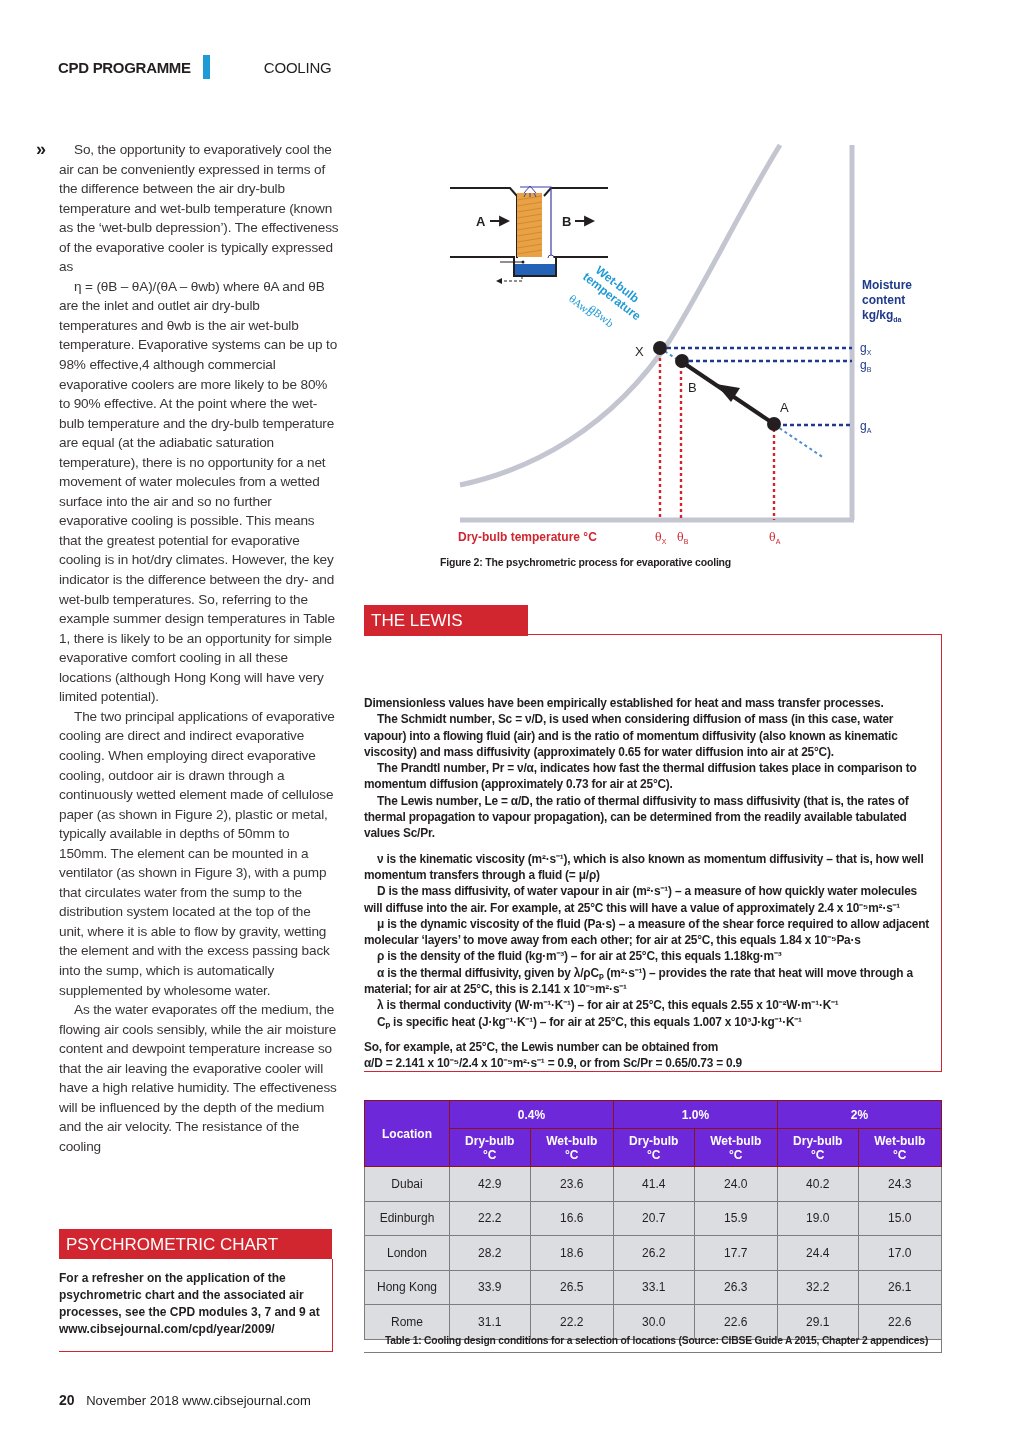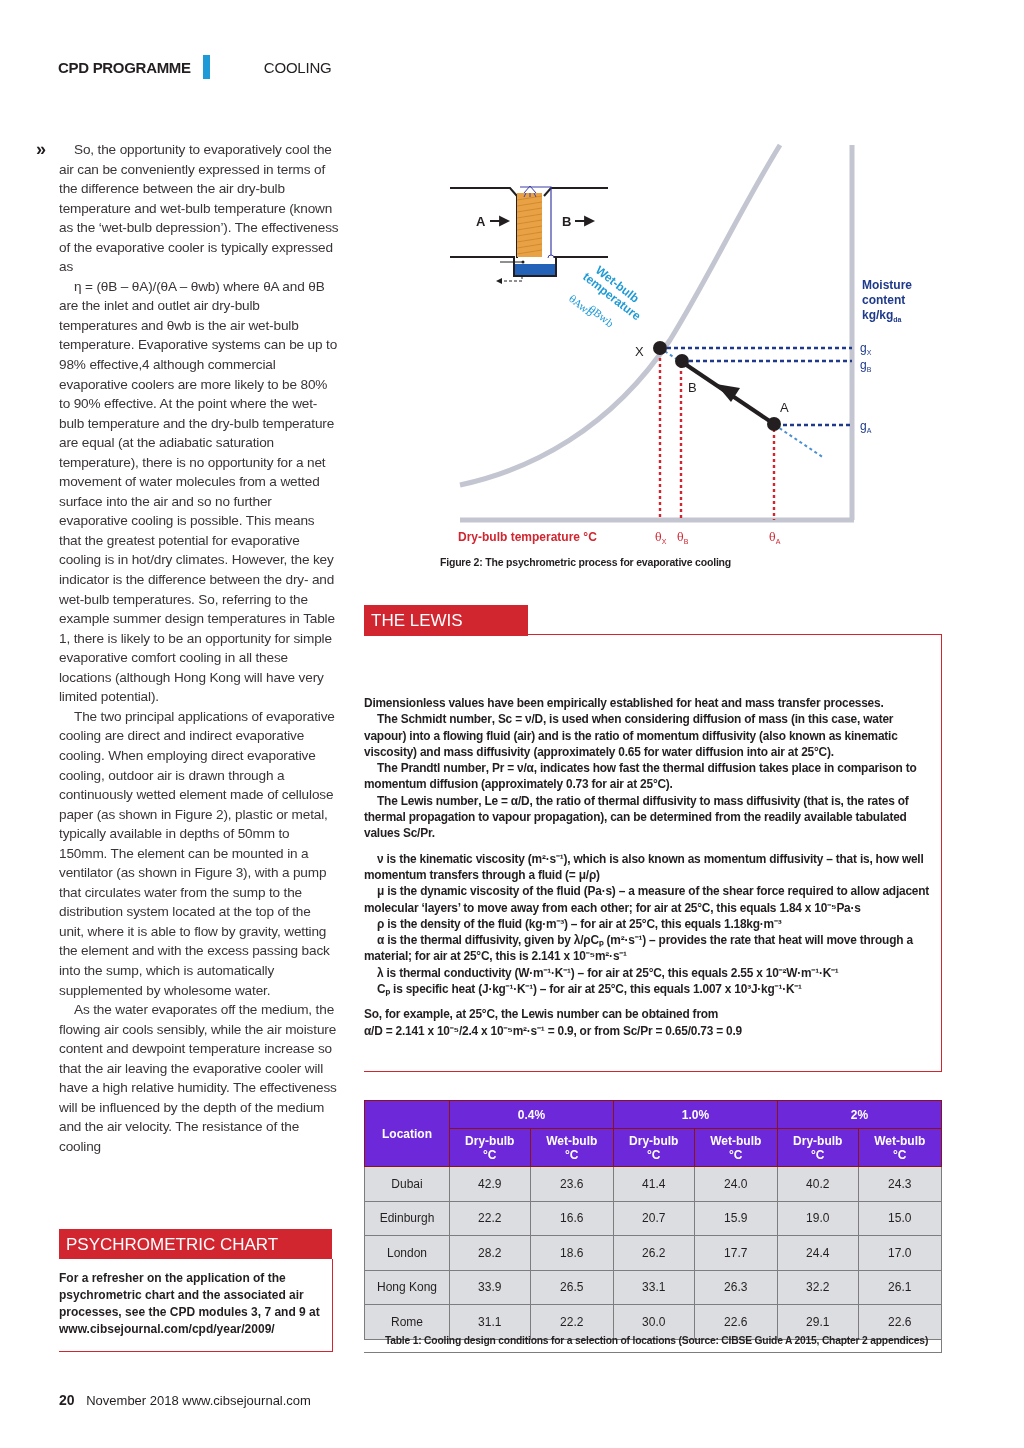--- a/index.html
+++ b/index.html
@@ -143,20 +143,21 @@
 <div class="figcap">Figure 2: The psychrometric process for evaporative cooling</div>
 
 <div class="lewis-title">THE LEWIS NUMBER</div>
 <div class="lewis-box">
   <div class="txt">
     <p>Dimensionless values have been empirically established for heat and mass transfer processes.</p>
     <p class="ind"><span>The </span><b>Schmidt number</b><span>, Sc = ν/D, is used when considering diffusion of mass (in this case, water vapour) into a flowing fluid (air) and is the ratio of momentum diffusivity (also known as kinematic viscosity) and mass diffusivity (approximately 0.65 for water diffusion into air at 25°C).</span></p>
     <p class="ind"><span>The </span><b>Prandtl number</b><span>, Pr = ν/α, indicates how fast the thermal diffusion takes place in comparison to momentum diffusion (approximately 0.73 for air at 25°C).</span></p>
     <p class="ind"><span>The </span><b>Lewis number</b><span>, Le = α/D, the ratio of thermal diffusivity to mass diffusivity (that is, the rates of thermal propagation to vapour propagation), can be determined from the readily available tabulated values Sc/Pr.</span></p>
     <p class="ind gap">ν is the kinematic viscosity (m²·s⁻¹), which is also known as momentum diffusivity – that is, how well momentum transfers through a fluid (= μ/ρ)</p>
+    <p class="ind">D is the mass diffusivity, of water vapour in air (m²·s⁻¹) – a measure of how quickly water molecules will diffuse into the air. For example, at 25°C this will have a value of approximately 2.4 x 10⁻⁵m²·s⁻¹</p>
     <p class="ind">μ is the dynamic viscosity of the fluid (Pa·s) – a measure of the shear force required to allow adjacent molecular ‘layers’ to move away from each other; for air at 25°C, this equals 1.84 x 10⁻⁵Pa·s</p>
     <p class="ind">ρ is the density of the fluid (kg·m⁻³) – for air at 25°C, this equals 1.18kg·m⁻³</p>
     <p class="ind">α is the thermal diffusivity, given by λ/ρCₚ (m²·s⁻¹) – provides the rate that heat will move through a material; for air at 25°C, this is 2.141 x 10⁻⁵m²·s⁻¹</p>
     <p class="ind">λ is thermal conductivity (W·m⁻¹·K⁻¹) – for air at 25°C, this equals 2.55 x 10⁻²W·m⁻¹·K⁻¹</p>
     <p class="ind">Cₚ is specific heat (J·kg⁻¹·K⁻¹) – for air at 25°C, this equals 1.007 x 10³J·kg⁻¹·K⁻¹</p>
     <p class="gap">So, for example, at 25°C, the Lewis number can be obtained from</p>
     <p>α/D = 2.141 x 10⁻⁵/2.4 x 10⁻⁵m²·s⁻¹ = 0.9, or from Sc/Pr = 0.65/0.73 = 0.9</p>
   </div>
 </div>
 

